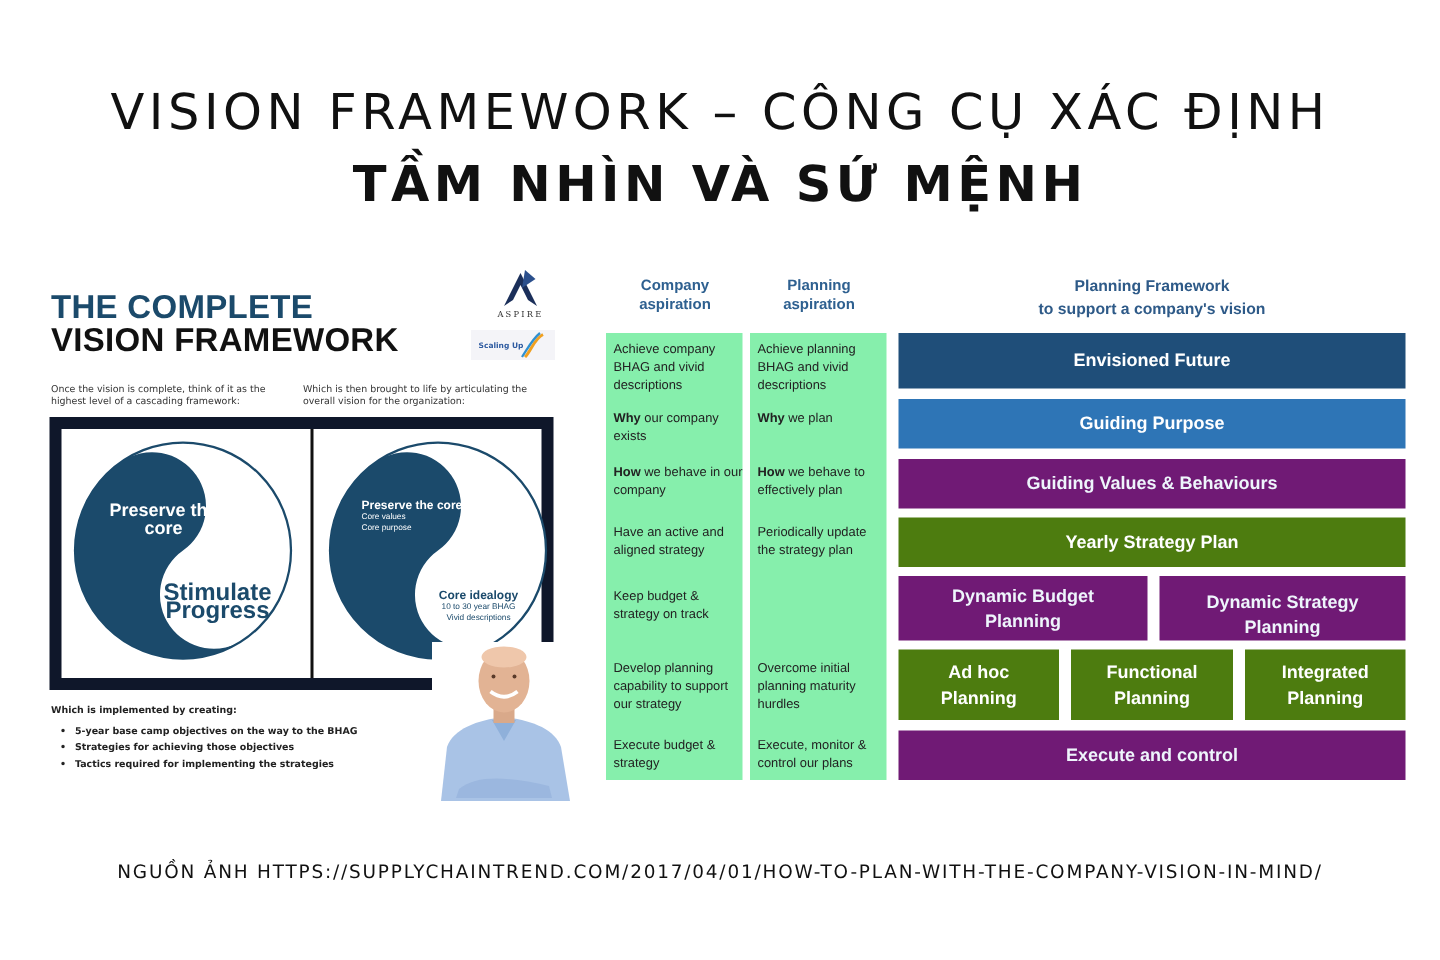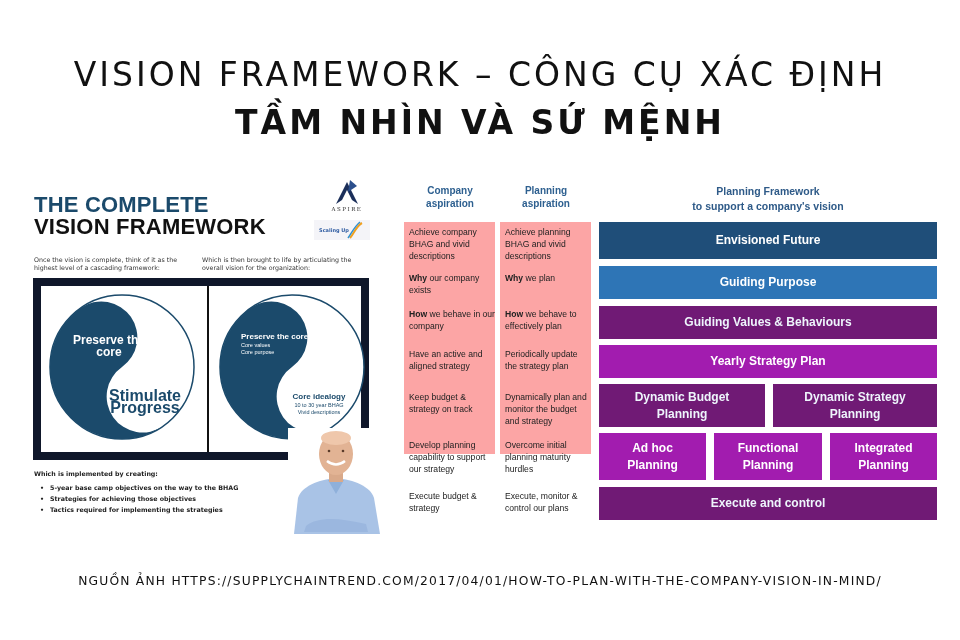--- a/index.html
+++ b/index.html
@@ -26,32 +26,32 @@
   .yy-label { position: absolute; font-family: "Liberation Sans", sans-serif; font-weight: bold; text-align: center; }
   .lc-impl { position: absolute; left: 4px; top: 294px; font-size: 6.3px; font-weight: bold; color: #222; }
   .lc-bullets { position: absolute; left: 10px; top: 306px; list-style: none; }
   .lc-bullets li { font-size: 6.3px; font-weight: bold; color: #222; line-height: 11px; padding-left: 10px; position: relative; }
   .lc-bullets li::before { content: "\2022"; position: absolute; left: 0; top: 0; }
   .photo { position: absolute; left: 258px; top: 252px; width: 96px; height: 106px; }
 
   
   .col-head { position: absolute; top: 184px; width: 92px; text-align: center; font-family: "Liberation Sans", sans-serif;
     font-weight: bold; font-size: 10px; line-height: 13px; color: #2e6090; }
-  .col { position: absolute; top: 222px; width: 91px; height: 232px; background: #fca5a5; }
+  .col { position: absolute; top: 222px; width: 91px; height: 298px; background: #86efac; }
   .cell { position: absolute; left: 5px; width: 86px; font-family: "Liberation Sans", sans-serif; font-size: 8.6px; line-height: 12px; color: #222; }
   .cell b { font-weight: bold; }
 
   
   .fw-head { position: absolute; left: 599px; top: 184px; width: 338px; text-align: center;
     font-family: "Liberation Sans", sans-serif; font-weight: bold; font-size: 10.5px; line-height: 15px; color: #2e5a88; }
   .bar { position: absolute; display: flex; align-items: center; justify-content: center; text-align: center;
     font-family: "Liberation Sans", sans-serif; font-weight: bold; color: #ffffff; font-size: 12px; line-height: 17px; }
   .bar.dark { background: #1f4e79; }
   .bar.mid { background: #2e75b6; }
-  .bar.med2 { background: #a21caf; }
+  .bar.med2 { background: #4d7c0f; }
   .bar.light { background: #701a75; color: #eef5fc; }
 
   .source { position: absolute; left: 0; top: 574px; width: 960px; text-align: center;
     font-family: "DejaVu Sans", sans-serif; font-size: 12.3px; letter-spacing: 1.2px; color: #111; font-weight: normal; }
 </style>
 </head>
 <body>
 
 <div class="title1">VISION FRAMEWORK – CÔNG CỤ XÁC ĐỊNH</div>
 <div class="title2">TẦM NHÌN VÀ SỨ MỆNH</div>
@@ -147,38 +147,37 @@
   <div class="cell" style="top:169px;"><b></b><span>Keep budget &amp; strategy on track</span></div>
   <div class="cell" style="top:217px;"><b></b><span>Develop planning capability to support our strategy</span></div>
   <div class="cell" style="top:268px;"><b></b><span>Execute budget &amp; strategy</span></div>
 </div>
 
 <div class="col" style="left:500px;">
   <div class="cell" style="top:4px;"><b></b><span>Achieve planning BHAG and vivid descriptions</span></div>
   <div class="cell" style="top:50px;"><b>Why</b><span> we plan</span></div>
   <div class="cell" style="top:86px;"><b>How</b><span> we behave to effectively plan</span></div>
   <div class="cell" style="top:126px;"><b></b><span>Periodically update the strategy plan</span></div>
-  <div class="cell" style="top:169px;"><b></b><span>Dynamically plan and monitor the budget and strategy</span></div>
   <div class="cell" style="top:217px;"><b></b><span>Overcome initial planning maturity hurdles</span></div>
   <div class="cell" style="top:268px;"><b></b><span>Execute, monitor &amp; control our plans</span></div>
 </div>
 
 <div class="fw-head">
   <div>Planning Framework</div>
   <div>to support a company's vision</div>
 </div>
 
 <div class="bar dark" style="left:599px; top:222px; width:338px; height:37px;">Envisioned Future</div>
 <div class="bar mid" style="left:599px; top:266px; width:338px; height:33px;">Guiding Purpose</div>
 <div class="bar light" style="left:599px; top:306px; width:338px; height:33px;">Guiding Values &amp; Behaviours</div>
 <div class="bar med2" style="left:599px; top:345px; width:338px; height:33px;">Yearly Strategy Plan</div>
 <div class="bar light" style="left:599px; top:384px; width:166px; height:43px;">
     <span style="width:110px;">Dynamic Budget Planning</span>
   </div>
-<div class="bar light" style="left:773px; top:384px; width:164px; height:43px;">
+<div class="bar light" style="left:773px; top:384px; width:164px; height:43px;align-items:flex-end;">
     <span style="width:120px;">Dynamic Strategy Planning</span>
   </div>
 <div class="bar med2" style="left:599px; top:433px; width:107px; height:47px;">
     <span style="width:70px;">Ad hoc Planning</span>
   </div>
 <div class="bar med2" style="left:714px; top:433px; width:108px; height:47px;">
     <span style="width:80px;">Functional Planning</span>
   </div>
 <div class="bar med2" style="left:830px; top:433px; width:107px; height:47px;">
     <span style="width:80px;">Integrated Planning</span>

